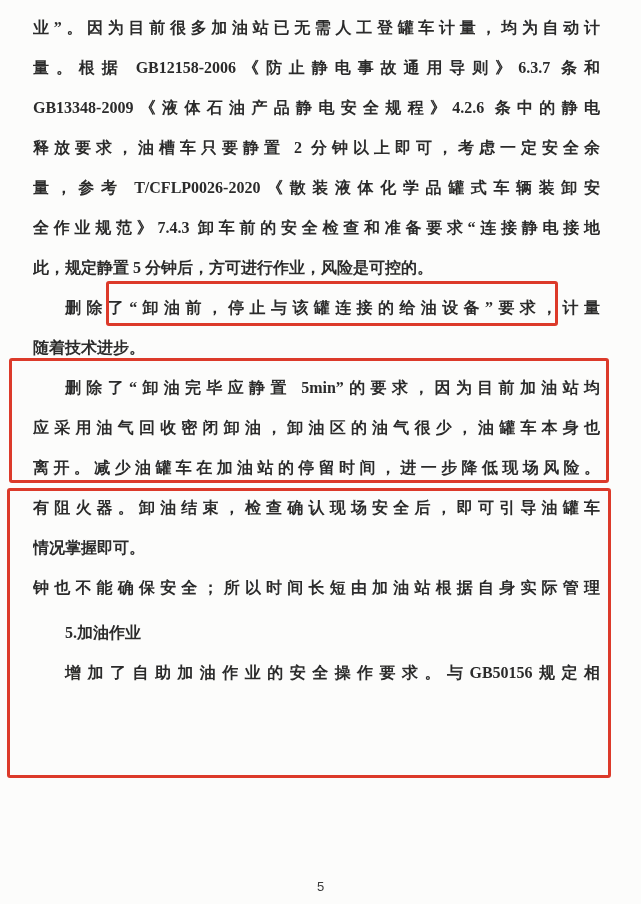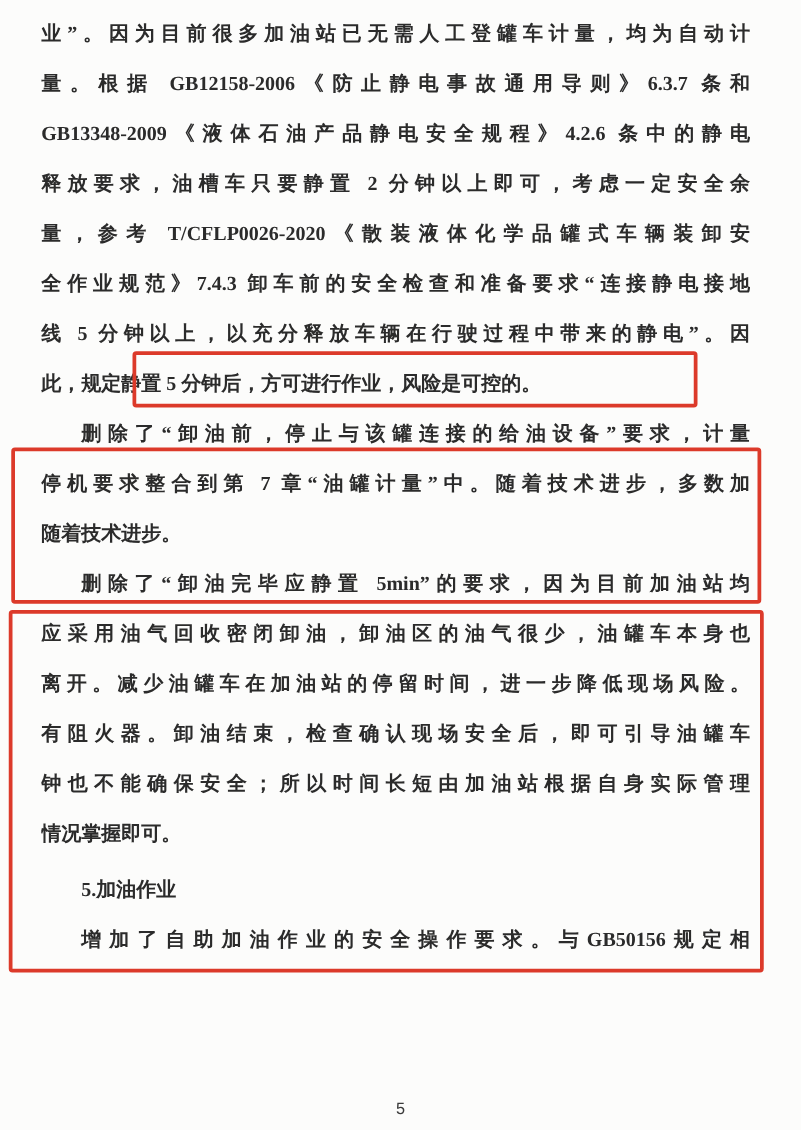--- a/index.html
+++ b/index.html
@@ -75,31 +75,29 @@
 
 <div class="page">
 
   <div class="text-col">
       <div class="line justify">业”。因为目前很多加油站已无需人工登罐车计量，均为自动计</div>
       <div class="line justify">量。根据 GB12158-2006《防止静电事故通用导则》6.3.7 条和</div>
       <div class="line justify">GB13348-2009《液体石油产品静电安全规程》4.2.6 条中的静电</div>
       <div class="line justify">释放要求，油槽车只要静置 2 分钟以上即可，考虑一定安全余</div>
       <div class="line justify">量，参考 T/CFLP0026-2020《散装液体化学品罐式车辆装卸安</div>
       <div class="line justify">全作业规范》7.4.3 卸车前的安全检查和准备要求“连接静电接地</div>
-      <div class="line justify">线 5 分钟以上，以充分释放车辆在行驶过程中带来的静电”。因</div>
       <div class="line">此，规定静置 5 分钟后，方可进行作业，风险是可控的。</div>
       <div class="line justify indent">删除了“卸油前，停止与该罐连接的给油设备”要求，计量</div>
-      <div class="line justify">停机要求整合到第 7 章“油罐计量”中。随着技术进步，多数加</div>
       <div class="line">随着技术进步。</div>
       <div class="line justify indent">删除了“卸油完毕应静置 5min”的要求，因为目前加油站均</div>
       <div class="line justify">应采用油气回收密闭卸油，卸油区的油气很少，油罐车本身也</div>
       <div class="line justify">离开。减少油罐车在加油站的停留时间，进一步降低现场风险。</div>
       <div class="line justify">有阻火器。卸油结束，检查确认现场安全后，即可引导油罐车</div>
+      <div class="line">情况掌握即可。</div>
       <div class="line justify">钟也不能确保安全；所以时间长短由加油站根据自身实际管理</div>
-      <div class="line">情况掌握即可。</div>
       <div class="line indent heading">5.加油作业</div>
       <div class="line justify indent">增加了自助加油作业的安全操作要求。与GB50156规定相</div>
     </div>
 
   <div class="redbox box1"></div>
 
   <div class="redbox box2"></div>
 
   <div class="redbox box3"></div>
 

